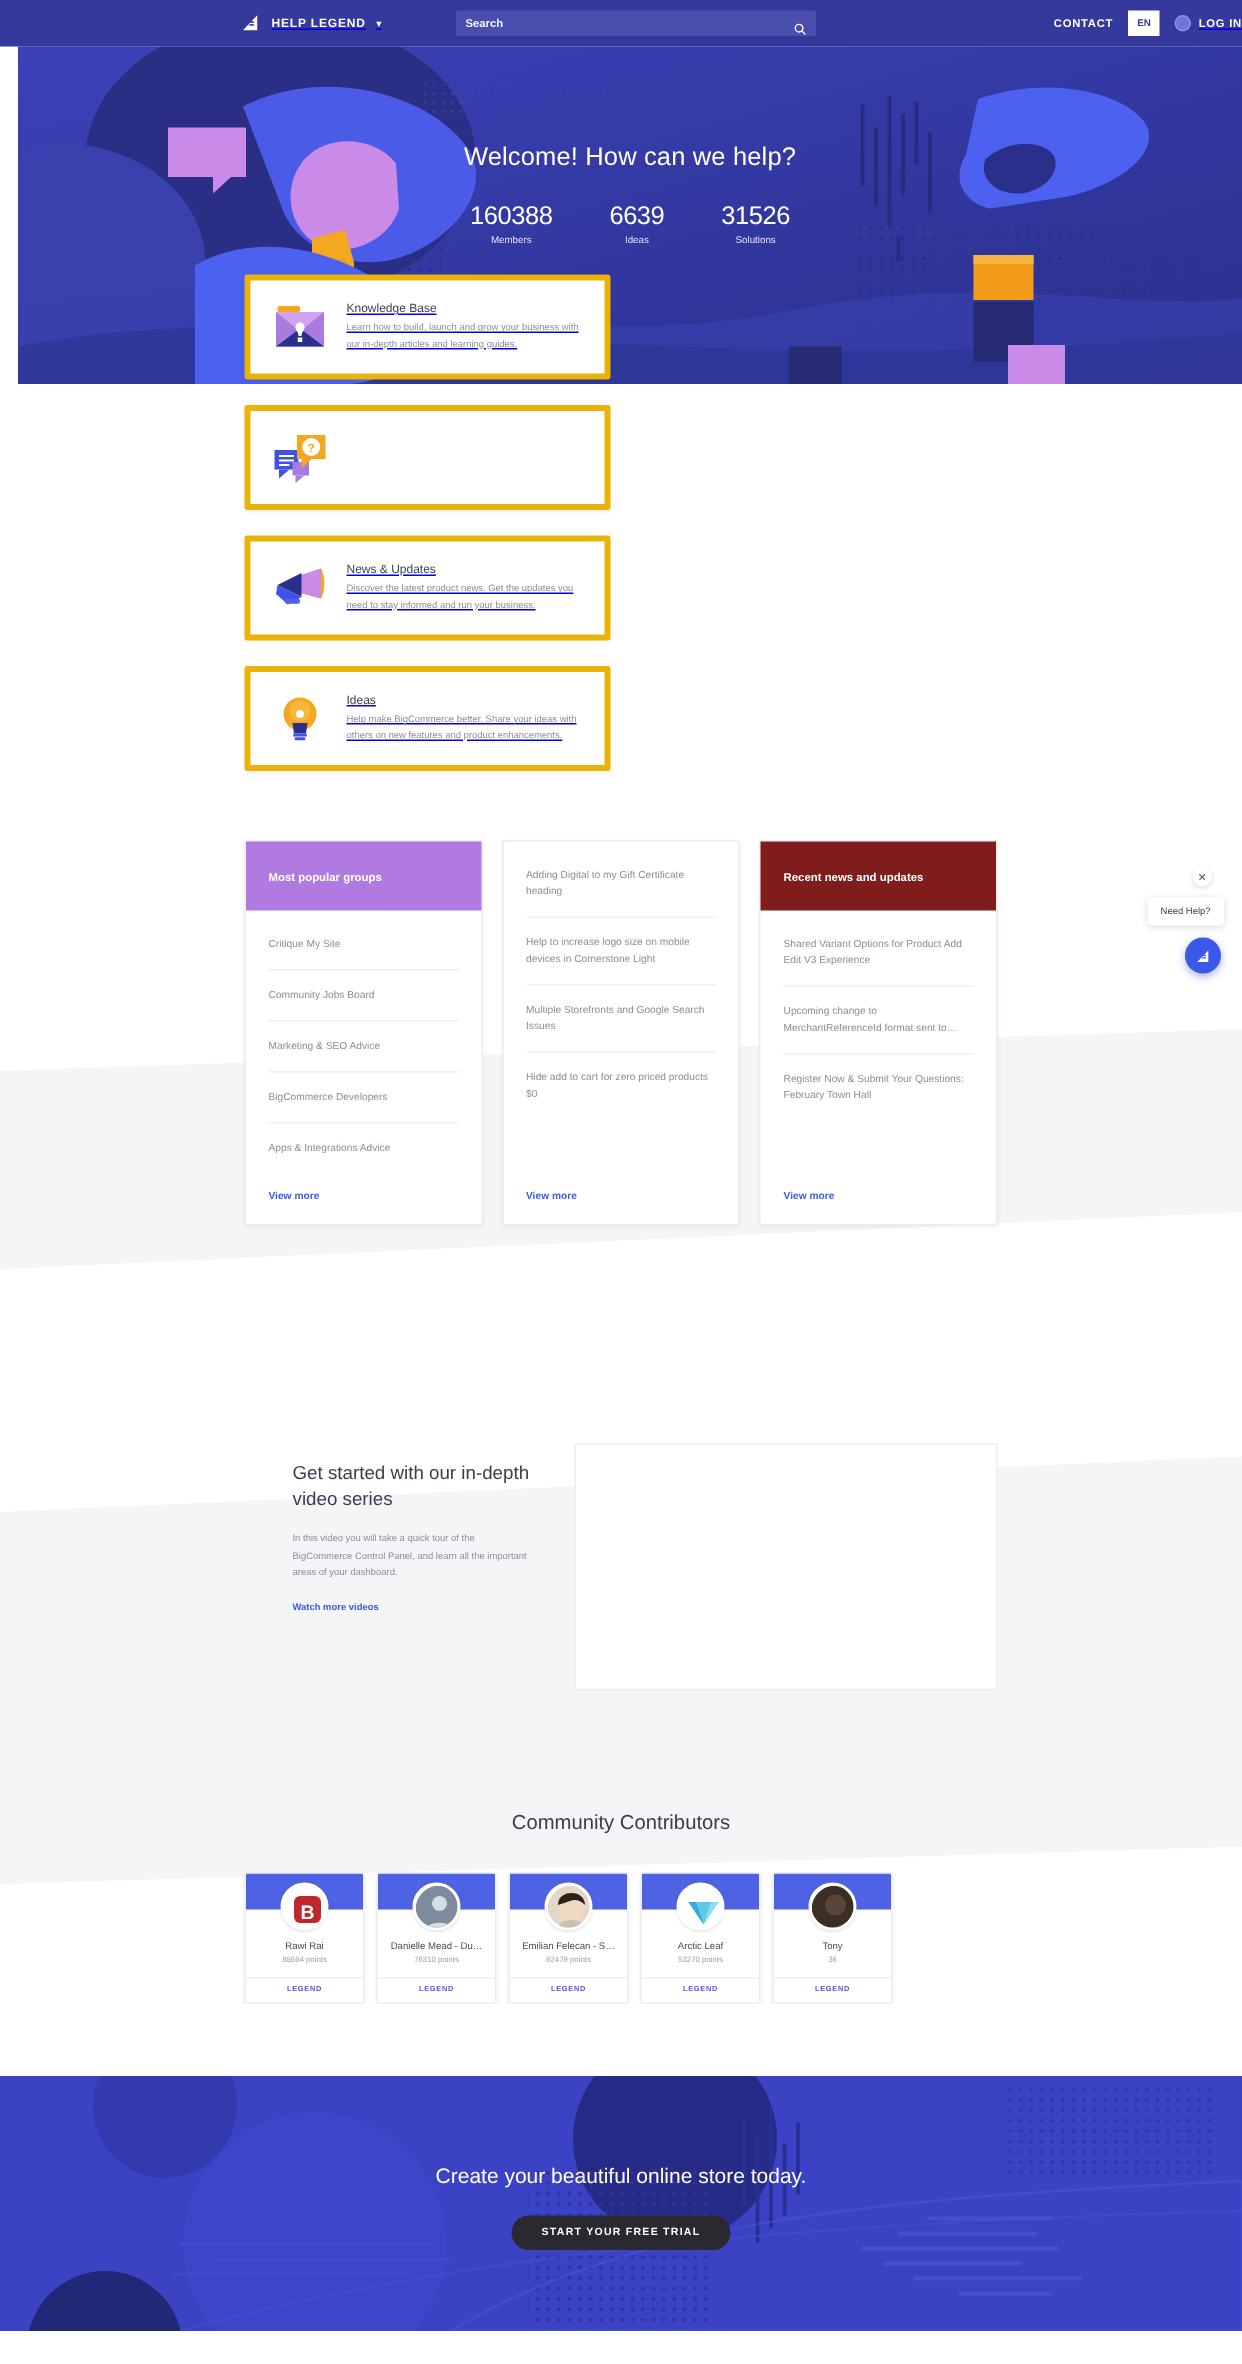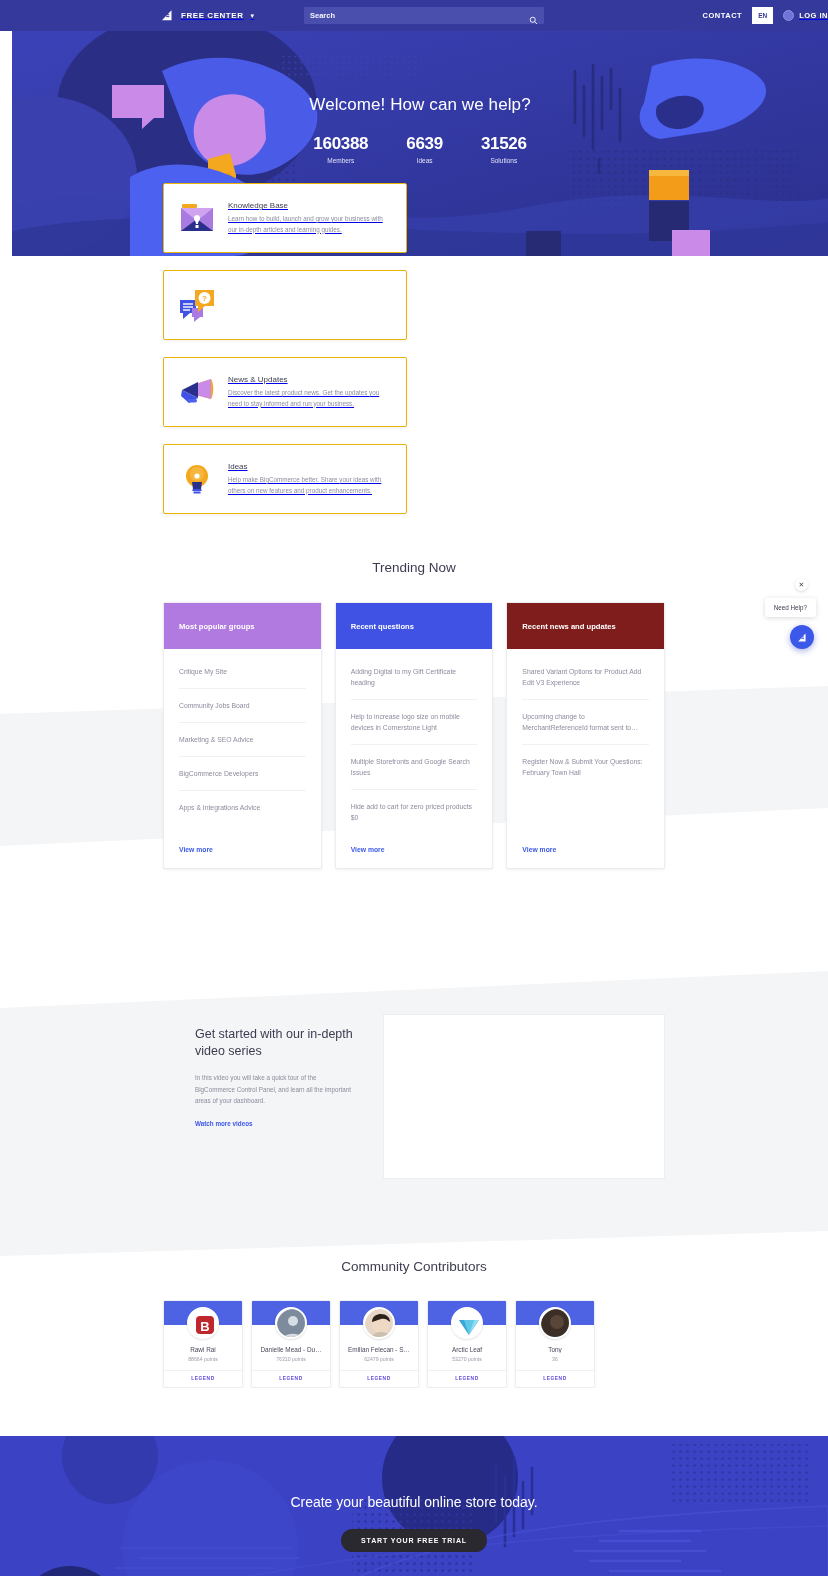--- a/index.html
+++ b/index.html
@@ -72,36 +72,36 @@
   }
   .hero h1 {
     color: #ffffff; font-size: 17px; font-weight: normal;
     letter-spacing: .1px;
   }
   .stats {
     margin-top: 19px; display: flex; justify-content: center;
     gap: 38px;
   }
   .stat-num {
-    color: #ffffff; font-size: 17px; font-weight: bold;
+    color: #ffffff; font-size: 17px; font-weight: normal;
     letter-spacing: -.3px;
   }
   .stat-lbl {
     color: #e2e3f6; font-size: 6.5px; margin-top: 3px;
   }
 
   
   .cards-band {
     position: relative; z-index: 10;
     margin-top: -73px; padding: 0 163px;
     display: flex; flex-wrap: wrap; gap: 17px 16px;
   }
   .qcard {
     width: 244px; height: 70px; background: #ffffff;
-    border: 1px solid #eab308; border-radius: 2px;
+    border: 4px solid #eab308; border-radius: 2px;
     box-shadow: 0 1px 3px rgba(40,40,90,.07);
     display: flex; align-items: center; padding: 0 14px; gap: 12px;
   }
   .qcard-ico { width: 38px; height: 34px; flex: 0 0 38px; }
   .qcard-title {
     color: #3c3c50; font-size: 8px; font-weight: normal;
     margin-bottom: 4px;
   }
   .qcard-desc {
     color: #8c8c9e; font-size: 6.3px; line-height: 1.65;
@@ -254,21 +254,21 @@
 
 <div class="topnav">
   <a class="brand" href="#">
     <span class="brand-logo">
       <svg width="15" height="15" viewBox="0 0 15 15">
         <path d="M2 12.2 L11.5 2.2 L11.5 12.2 Z" fill="#ffffff"></path>
         <rect x="6.2" y="6.2" width="3.1" height="1.05" fill="#34399b"></rect>
         <rect x="6.2" y="8.1" width="3.1" height="1.05" fill="#34399b"></rect>
       </svg>
     </span>
-    <span class="brand-text">FREE CENTER</span>
+    <span class="brand-text">HELP LEGEND</span>
     <span class="brand-caret">▾</span>
   </a>
 
   <div class="searchwrap">
     <input type="text" placeholder="Search" style="">
     <span class="search-ico">
       <svg width="9" height="9" viewBox="0 0 12 12">
         <circle cx="5" cy="5" r="3.4" fill="none" stroke="#ffffff" stroke-width="1.2"></circle>
         <line x1="7.5" y1="7.5" x2="10.6" y2="10.6" stroke="#ffffff" stroke-width="1.2"></line>
       </svg>
@@ -431,41 +431,37 @@
     </span>
   </a>
 </div>
 
 <svg class="grey-band" width="828" height="570" viewBox="0 0 828 570" preserveAspectRatio="none">
   <path d="M0 28 L828 0 L828 545 L0 570 Z" fill="#f4f5f7"></path>
   <path d="M0 160 L828 122 L828 285 L0 322 Z" fill="#ffffff"></path>
 </svg>
 
 <div class="trending" style="position:relative;z-index:5">
-  <div class="section-title">Trending Now</div>
   <div class="tcols">
 
     <div class="tcol">
       <div class="tcol-head" style="background:#b07ae0">
         <span>Most popular groups</span>
       </div>
       <div class="tcol-body">
         <a class="tlink" href="#">Critique My Site</a>
         <a class="tlink" href="#">Community Jobs Board</a>
         <a class="tlink" href="#">Marketing &amp; SEO Advice</a>
         <a class="tlink" href="#">BigCommerce Developers</a>
         <a class="tlink" href="#">Apps &amp; Integrations Advice</a>
       </div>
       <a class="viewmore" href="#">View more</a>
     </div>
 
     <div class="tcol">
-      <div class="tcol-head" style="background:#3f52e3">
-        <span>Recent questions</span>
-      </div>
       <div class="tcol-body">
         <a class="tlink" href="#">Adding Digital to my Gift Certificate heading</a>
         <a class="tlink" href="#">Help to increase logo size on mobile devices in Cornerstone Light</a>
         <a class="tlink" href="#">Multiple Storefronts and Google Search Issues</a>
         <a class="tlink" href="#">Hide add to cart for zero priced products $0</a>
       </div>
       <a class="viewmore" href="#">View more</a>
     </div>
 
     <div class="tcol">

